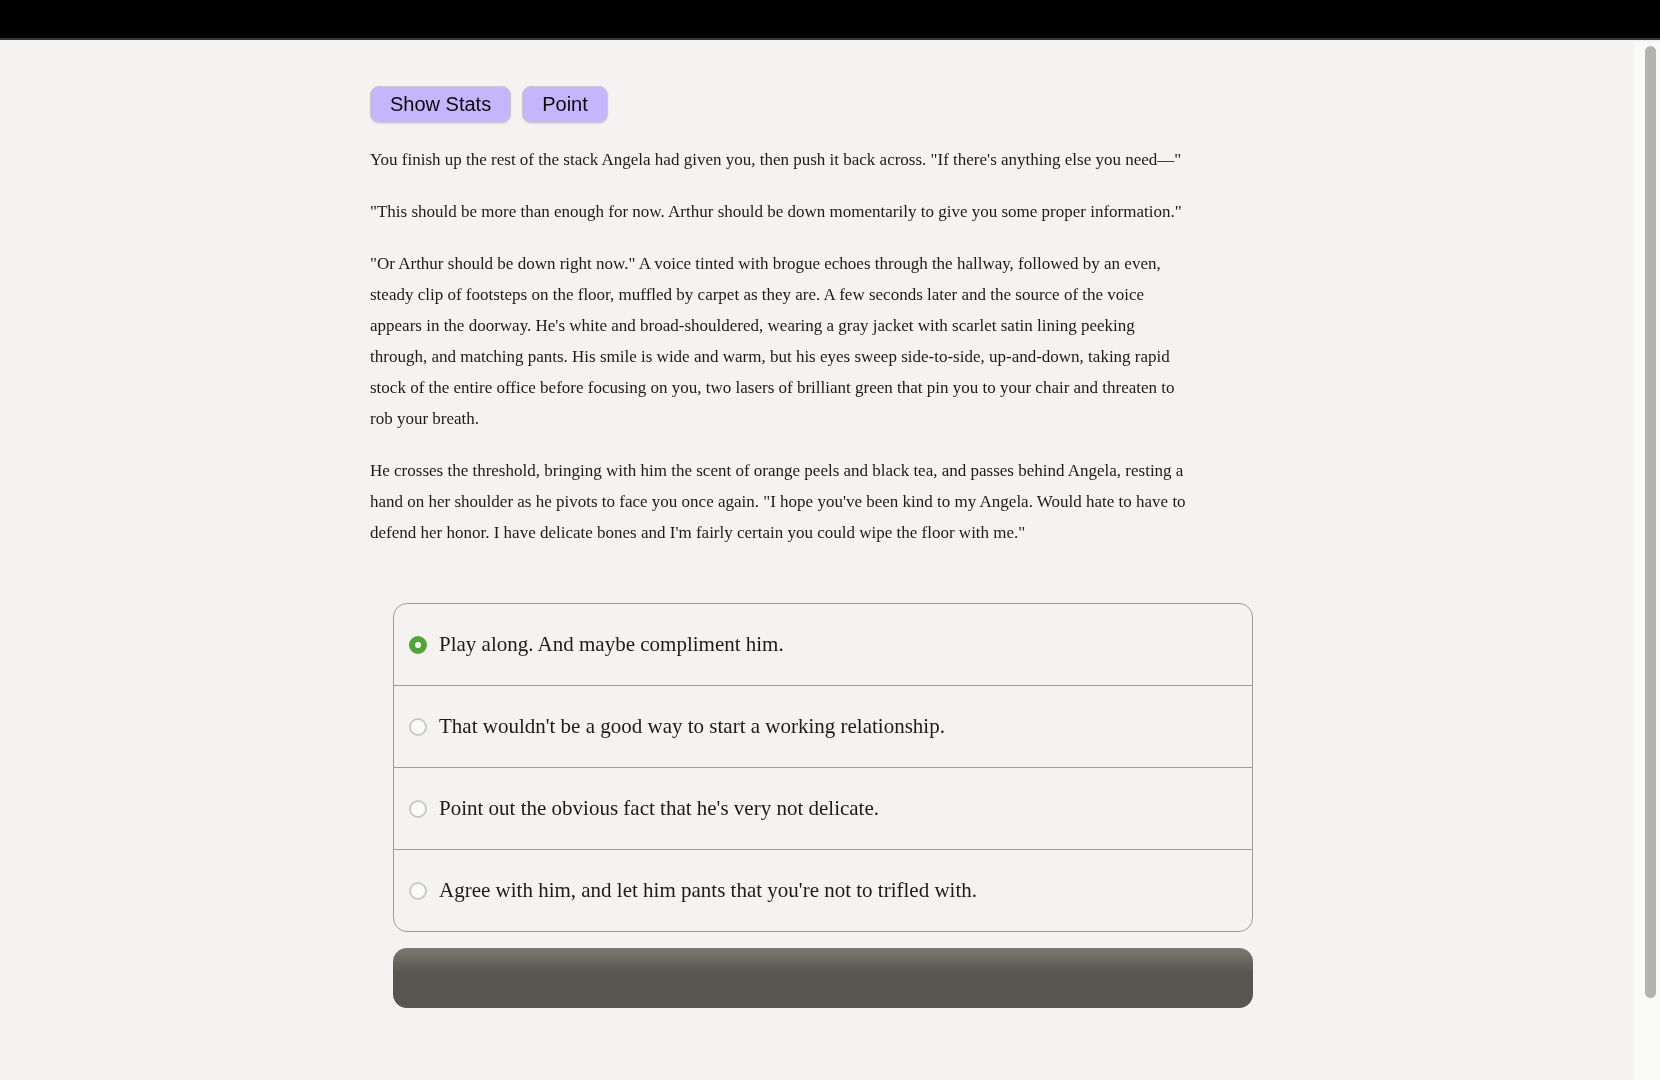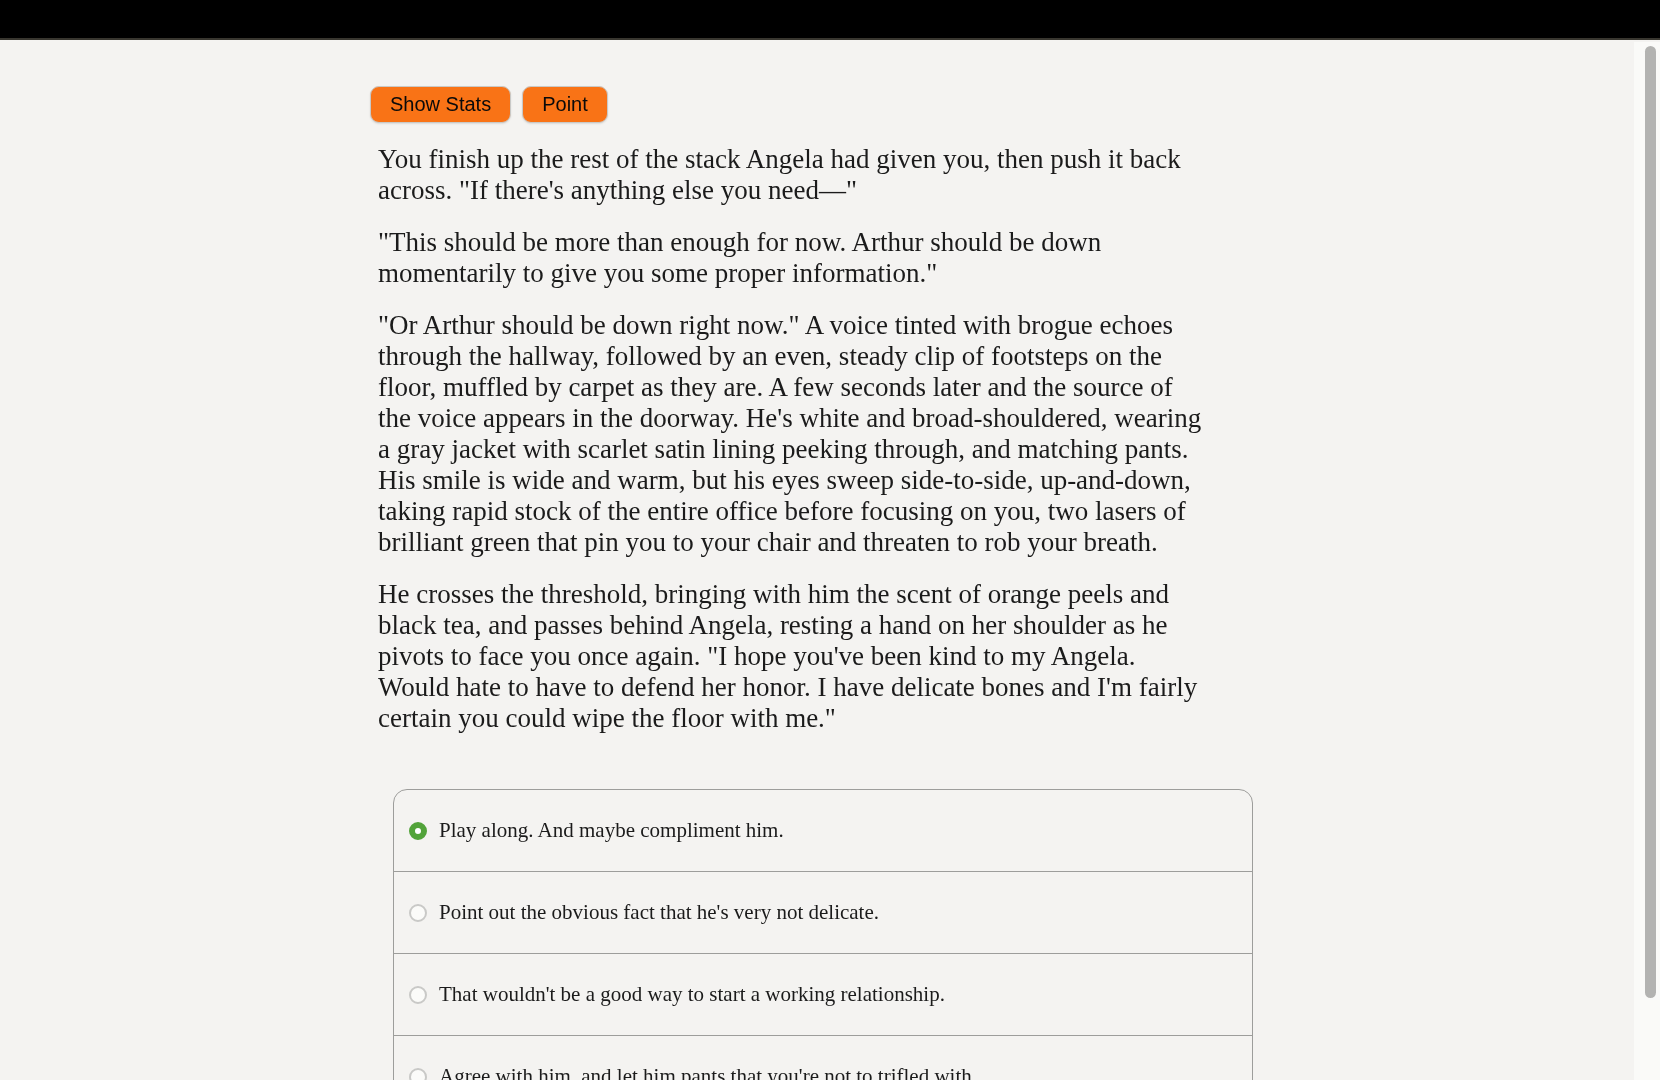--- a/index.html
+++ b/index.html
@@ -12,32 +12,32 @@
   }
   .topbar {
     position:absolute; left:0; top:0; width:1660px; height:40px;
     background:#000; border-bottom:2px solid #38362f;
   }
   .content { position:absolute; left:370px; top:42px; width:890px; }
   .toolbar { margin-top:44px; display:flex; gap:11px; }
   .btn {
     font-family:"Liberation Sans", sans-serif;
     font-size:20px; color:#0a0a0a;
-    background:#f97316;
+    background:#c4b5fd;
     border:1px solid #c9c9c7;
     border-radius:9px;
     padding:6px 19px;
     box-shadow:0 1px 2px rgba(0,0,0,0.10);
     cursor:pointer;
     line-height:23px;
   }
   .story p {
     width:825px;
-    margin:21px 8px;
-    font-size:27px;
+    margin:21px 0;
+    font-size:17px;
     line-height:31px;
     color:#1b1b1b;
   }
   .choices {
     margin-top:55px;
     margin-left:23px;
     width:860px;
     border:1px solid #9d9d9b;
     border-radius:14px;
     background:transparent;
@@ -96,25 +96,25 @@
     <p>He crosses the threshold, bringing with him the scent of orange peels and black tea, and passes behind Angela, resting a hand on her shoulder as he pivots to face you once again. "I hope you've been kind to my Angela. Would hate to have to defend her honor. I have delicate bones and I'm fairly certain you could wipe the floor with me."</p>
   </div>
 
   <div class="choices">
     <div class="choice-row">
       <span class="radio selected"></span>
       <span class="choice-label">Play along. And maybe compliment him.</span>
     </div>
     <div class="choice-row">
       <span class="radio"></span>
-      <span class="choice-label">Point out the obvious fact that he's very not delicate.</span>
+      <span class="choice-label">That wouldn't be a good way to start a working relationship.</span>
     </div>
     <div class="choice-row">
       <span class="radio"></span>
-      <span class="choice-label">That wouldn't be a good way to start a working relationship.</span>
+      <span class="choice-label">Point out the obvious fact that he's very not delicate.</span>
     </div>
     <div class="choice-row">
       <span class="radio"></span>
       <span class="choice-label">Agree with him, and let him pants that you're not to trifled with.</span>
     </div>
   </div>
 
   <button class="next-btn"></button>
 
 </div>

